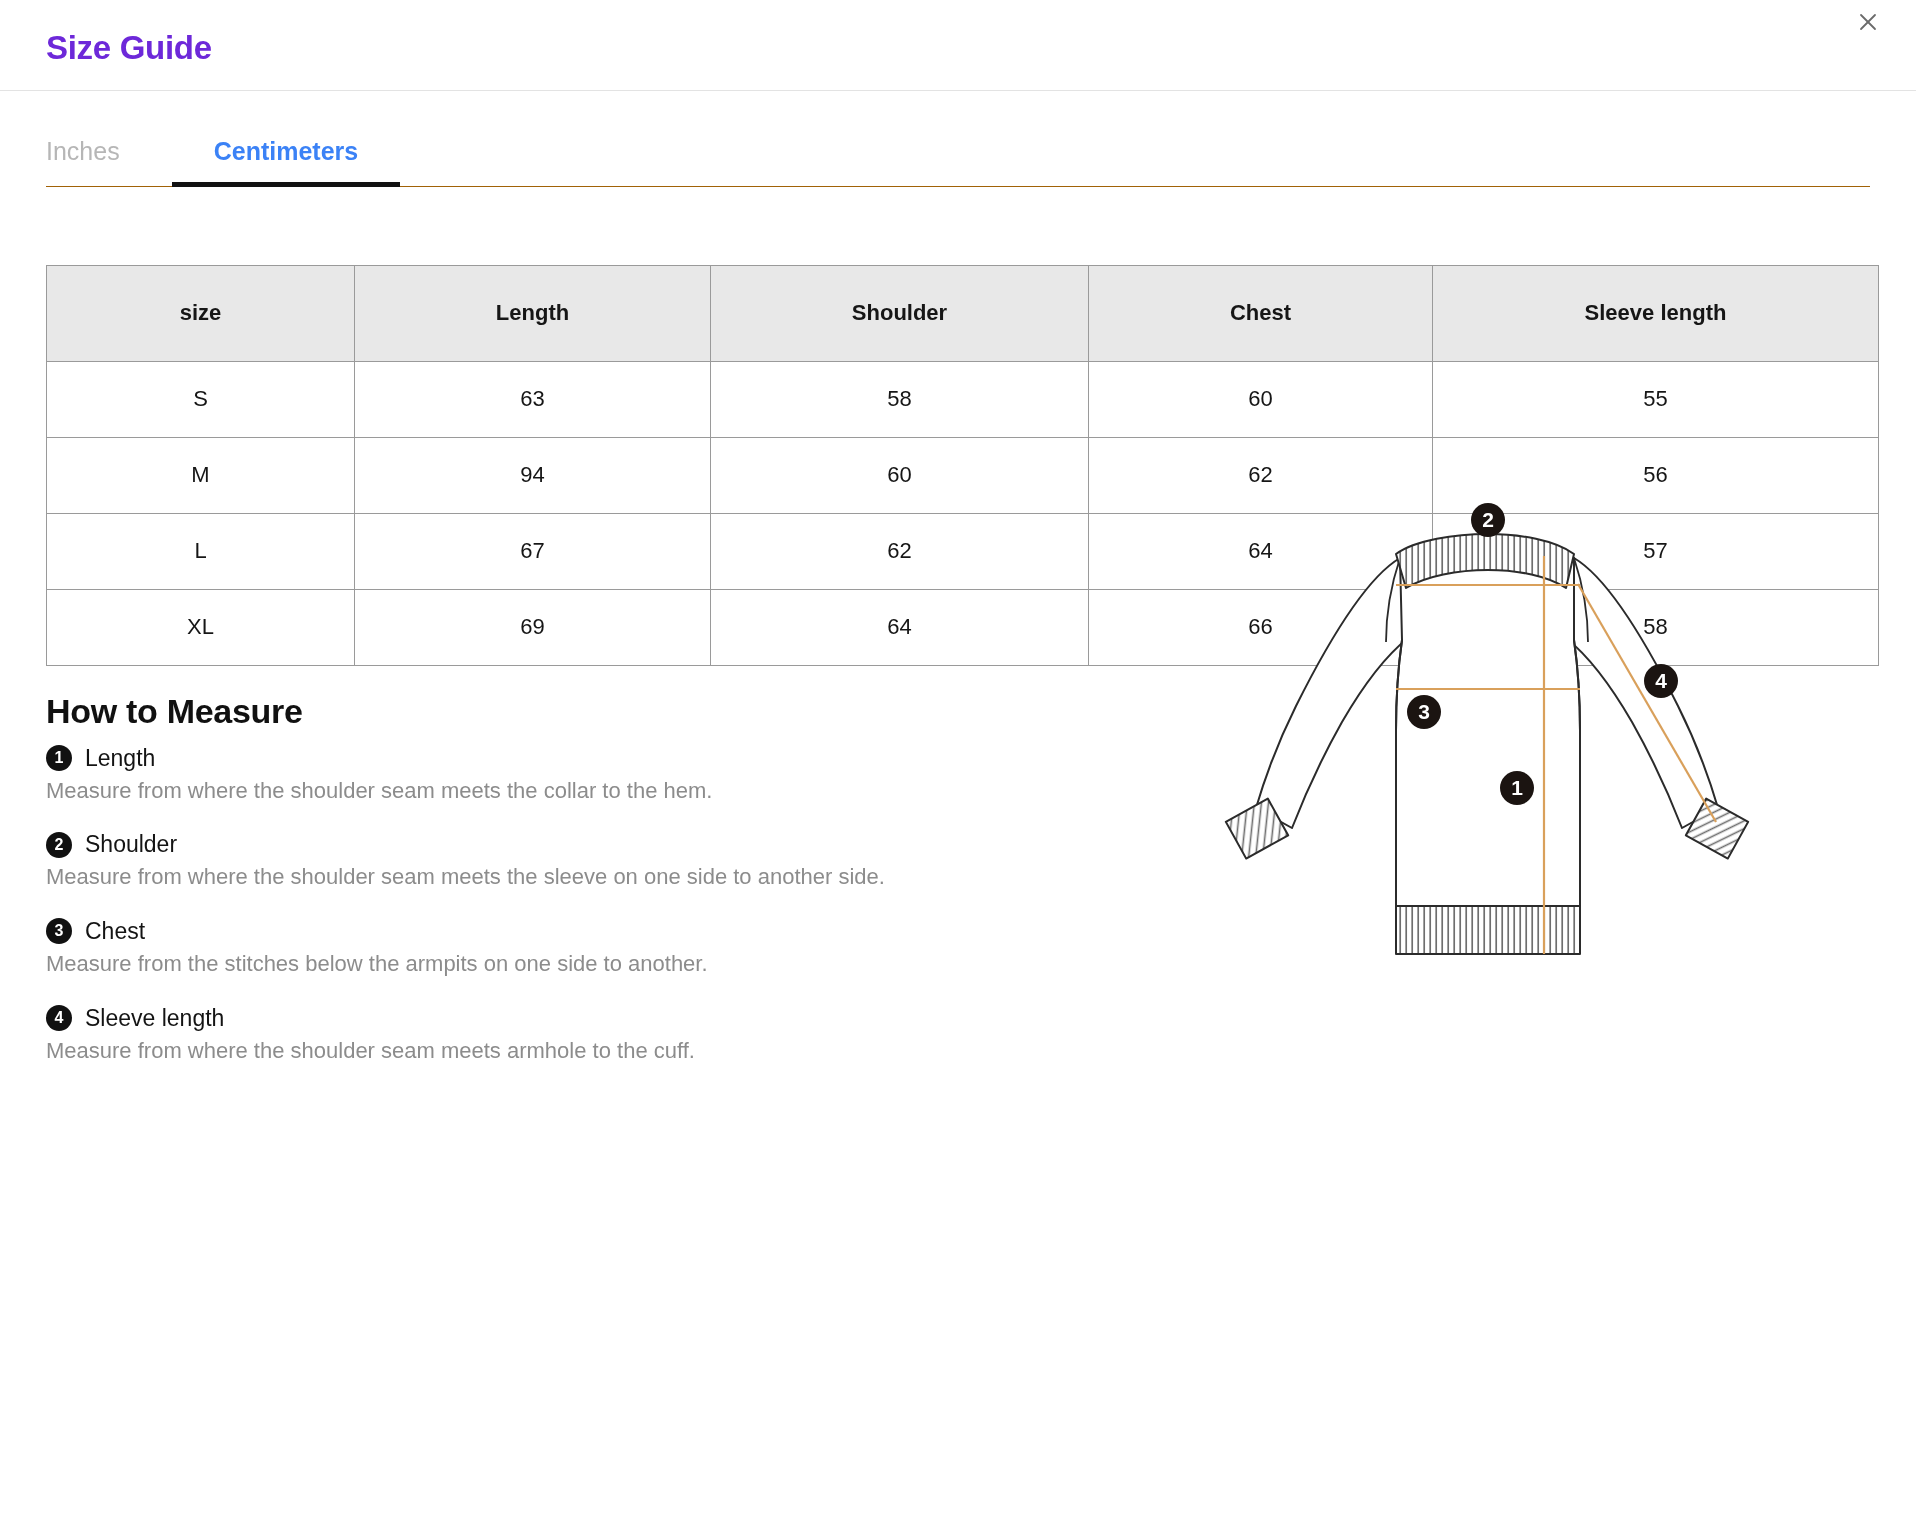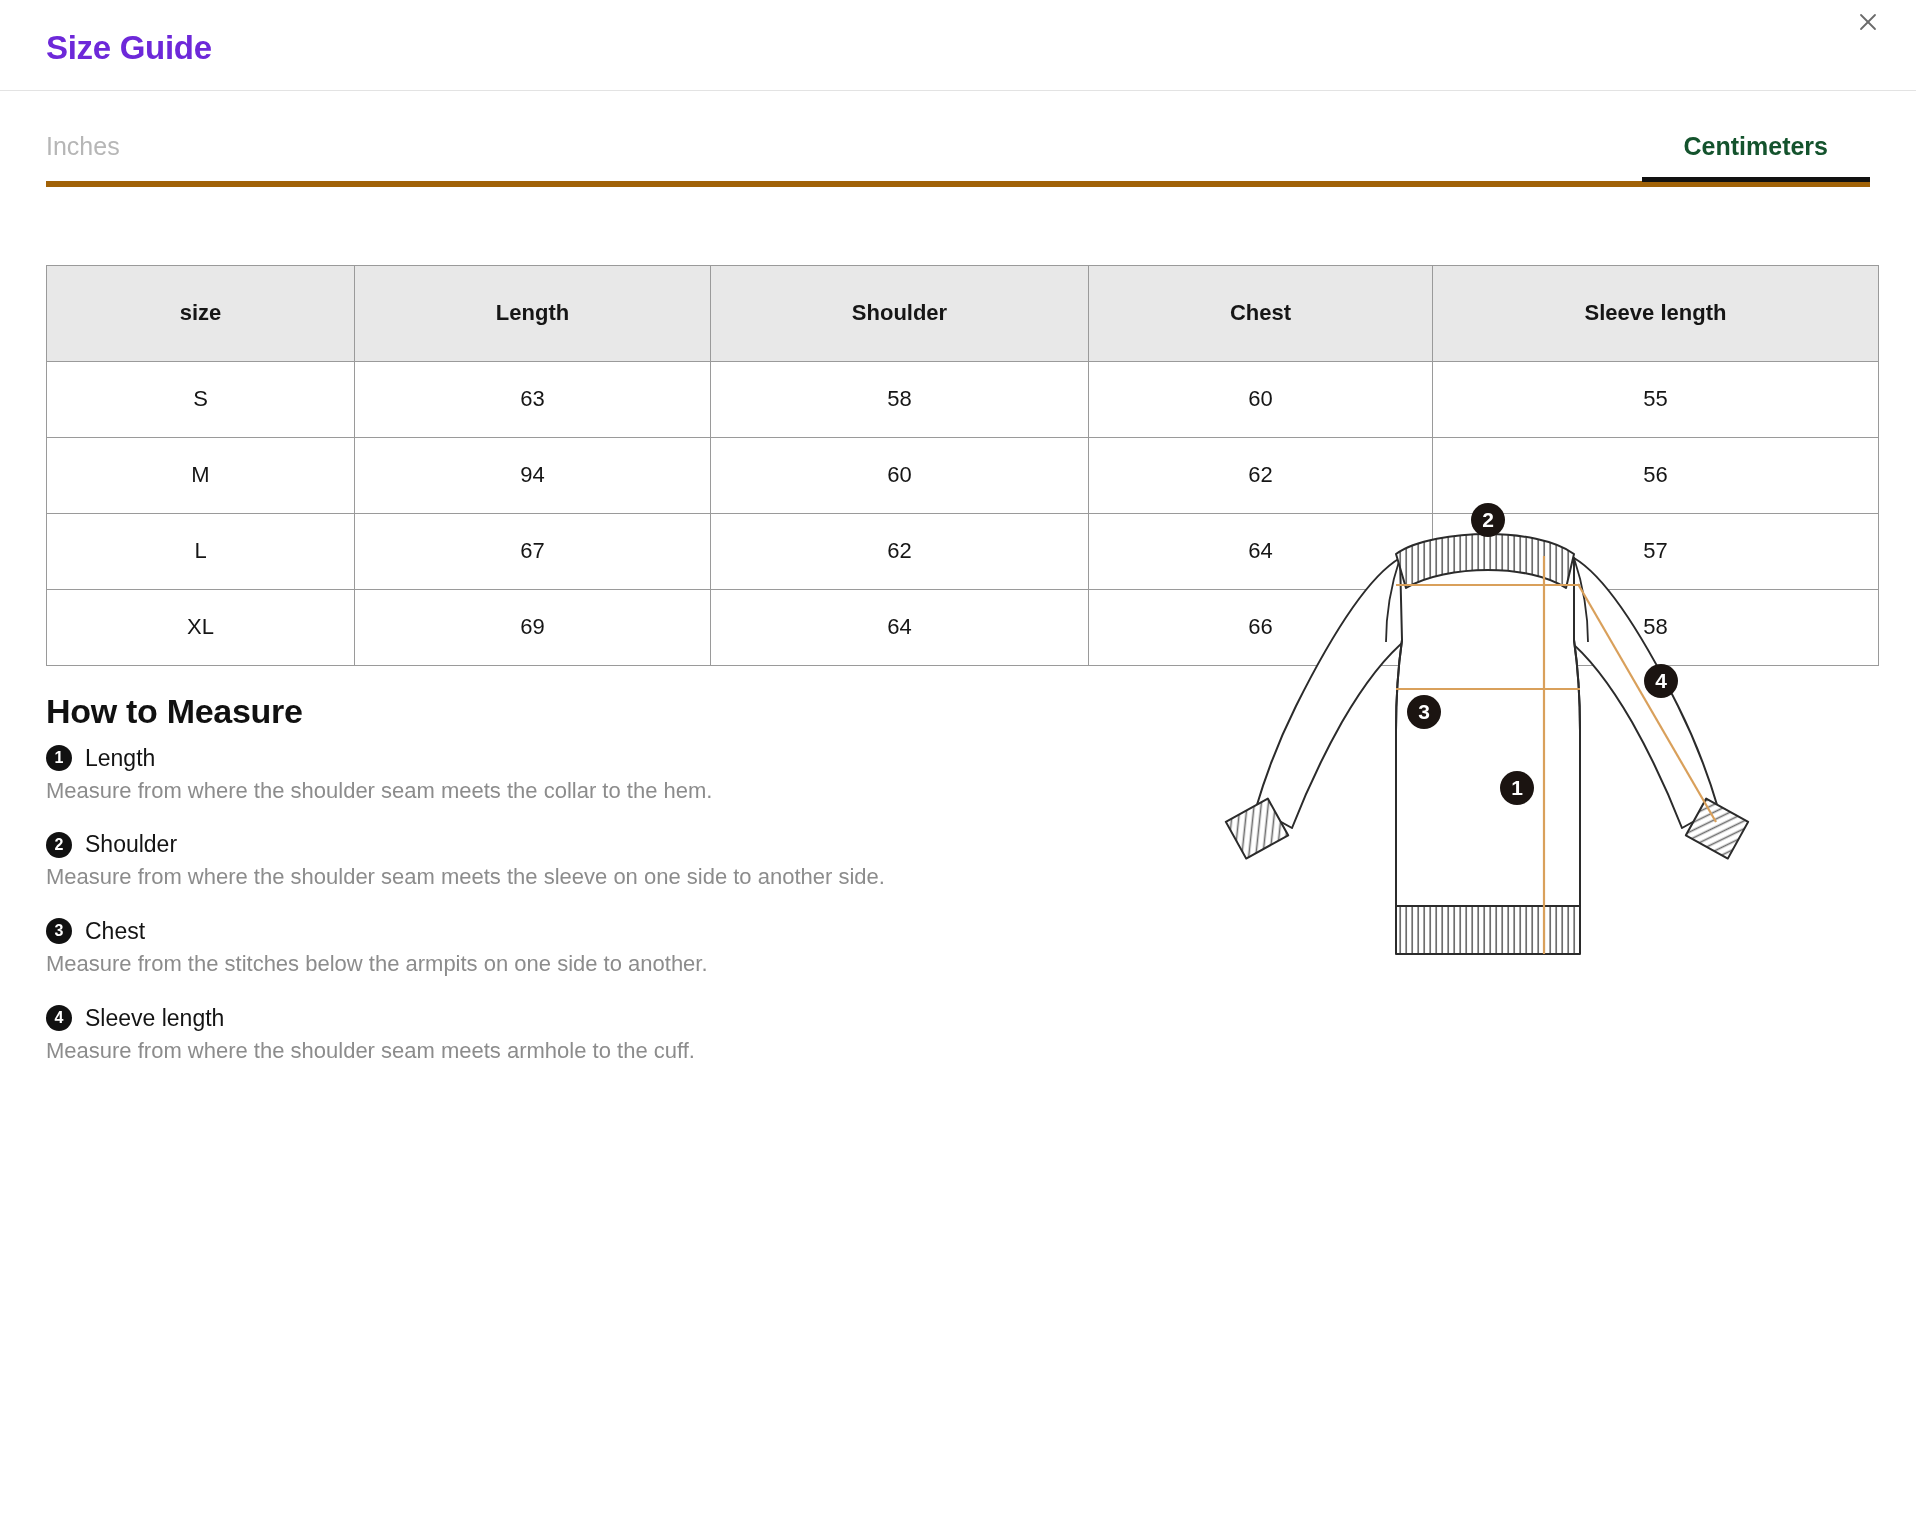--- a/index.html
+++ b/index.html
@@ -54,45 +54,44 @@
     font-size: 22px;
     color: #141414;
     margin: 38px 0 0 0;
     line-height: 1.3;
   }
 
   
   .tabs {
     display: flex;
     align-items: flex-end;
-    gap: 8px;
+    gap: 0;
     margin-top: 34px;
-    border-bottom: 6px solid #a16207;
+    border-bottom: 1px solid #a16207;
     position: relative;
     height: 62px;
-    justify-content: space-between;
   }
   .tab {
     background: transparent;
     border: none;
     font-family: inherit;
     font-size: 25px;
     padding: 0 38px 22px 0;
     cursor: pointer;
     position: relative;
     line-height: 1;
     white-space: nowrap;
   }
   .tab.inactive {
     color: #b6b6b6;
     font-weight: 400;
     padding-right: 52px;
   }
   .tab.active {
-    color: #14532d;
+    color: #3b82f6;
     font-weight: 700;
     padding-left: 42px;
     padding-right: 42px;
   }
   .tab.active::after {
     content: "";
     position: absolute;
     left: 0;
     right: 0;
     bottom: -1px;

